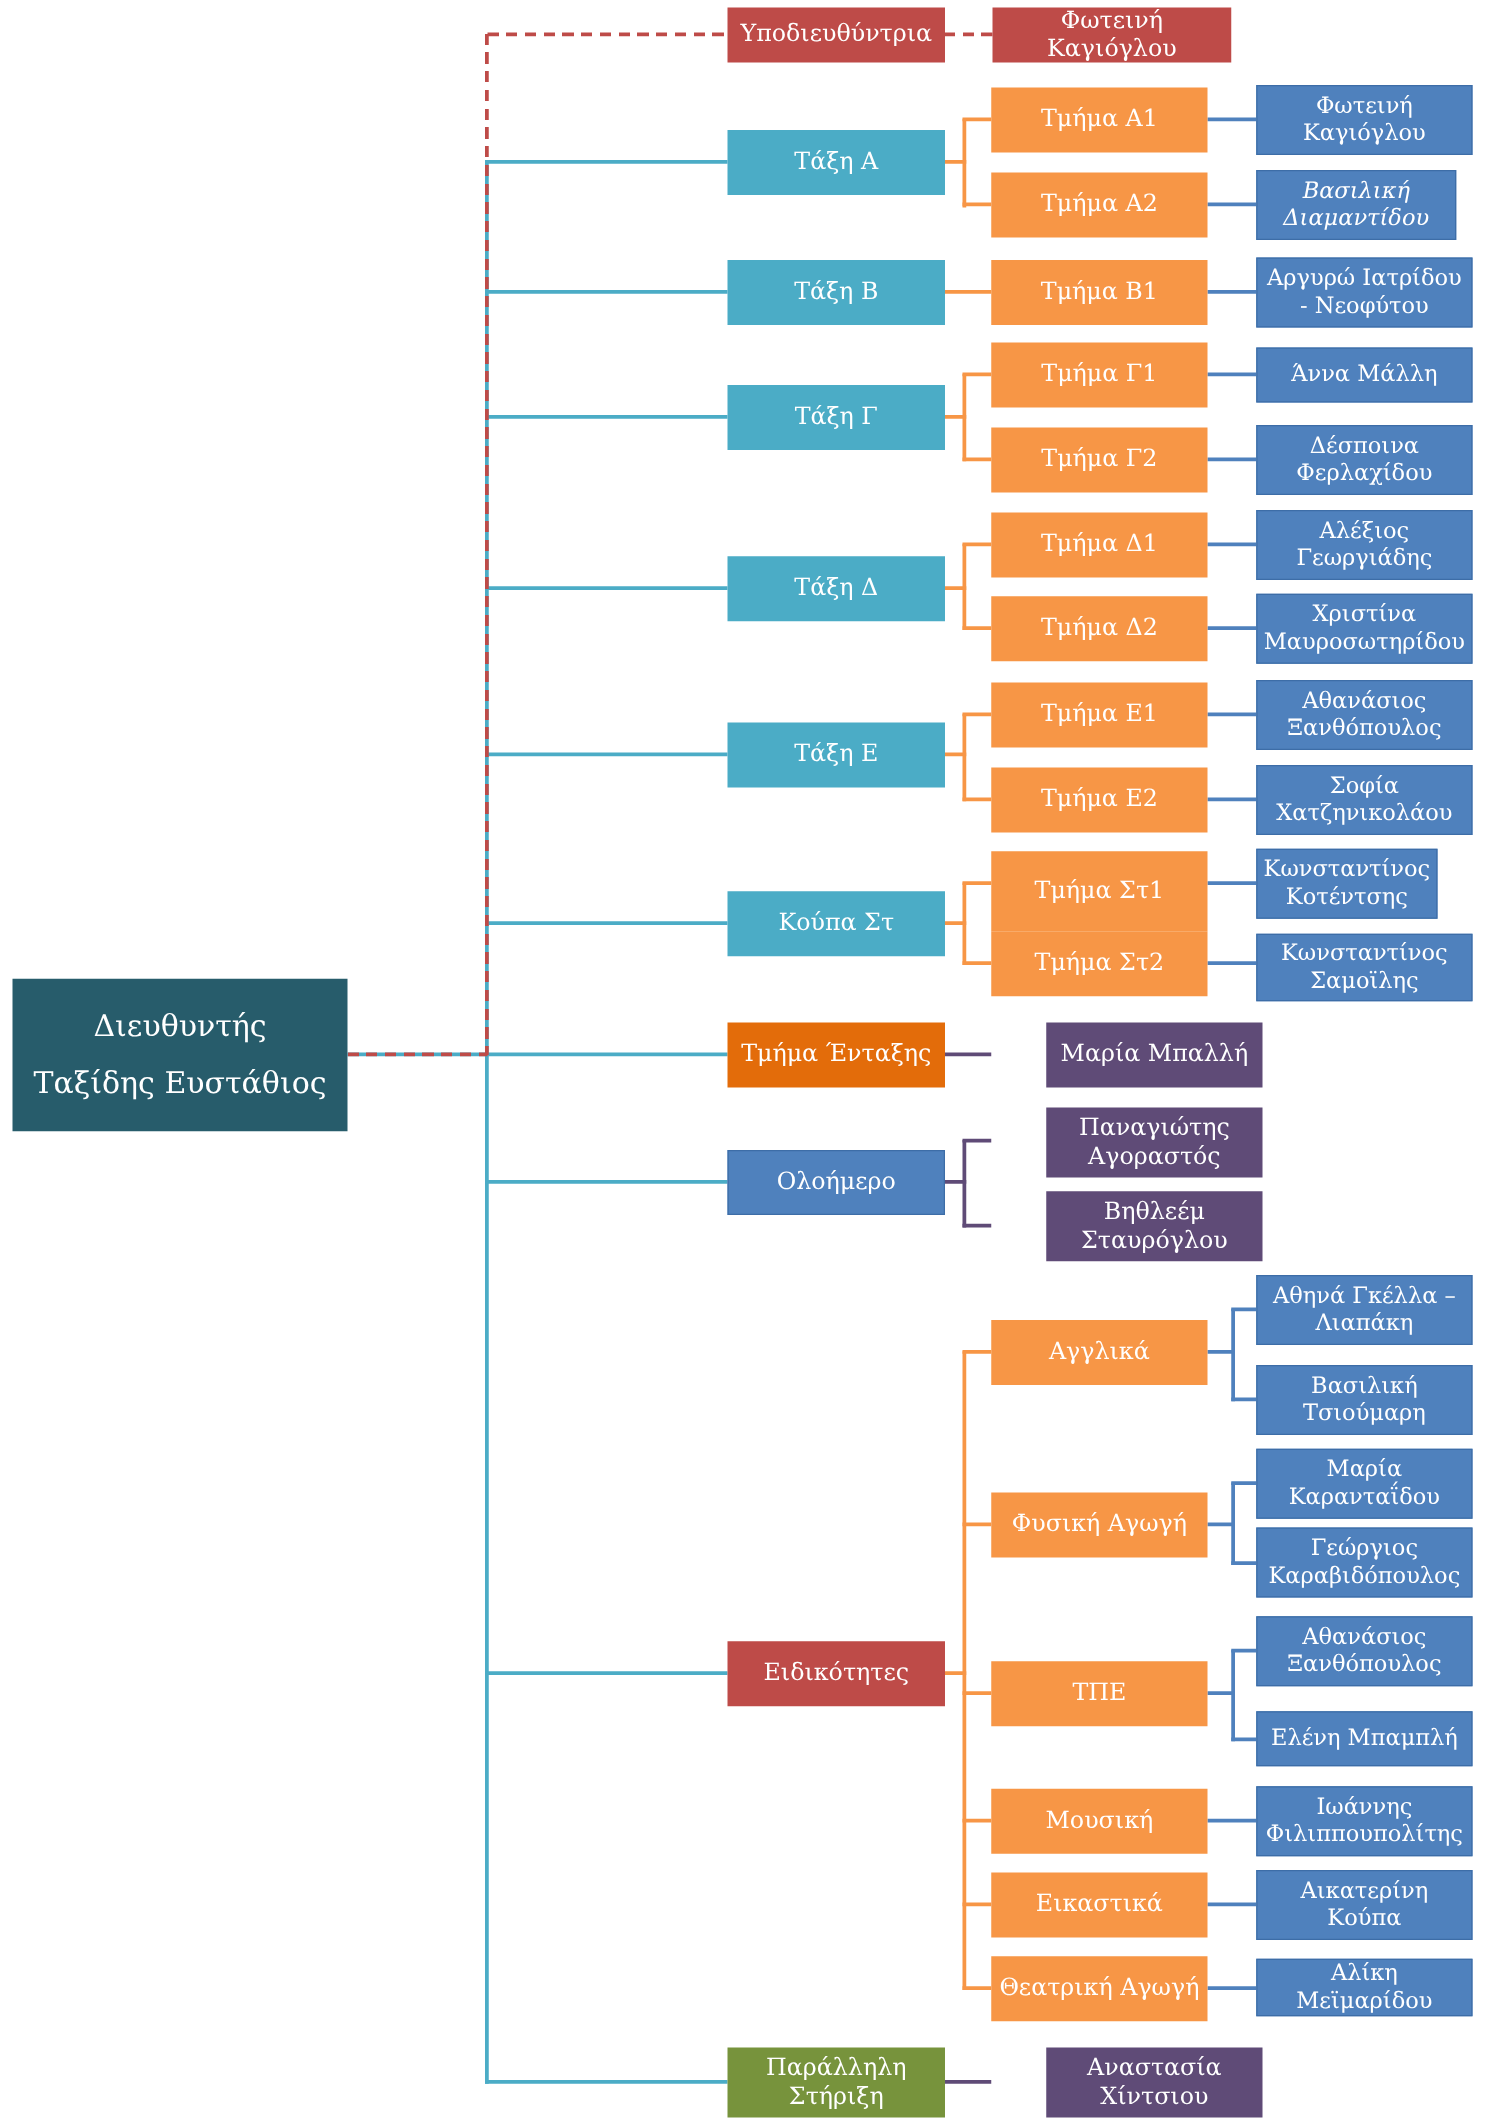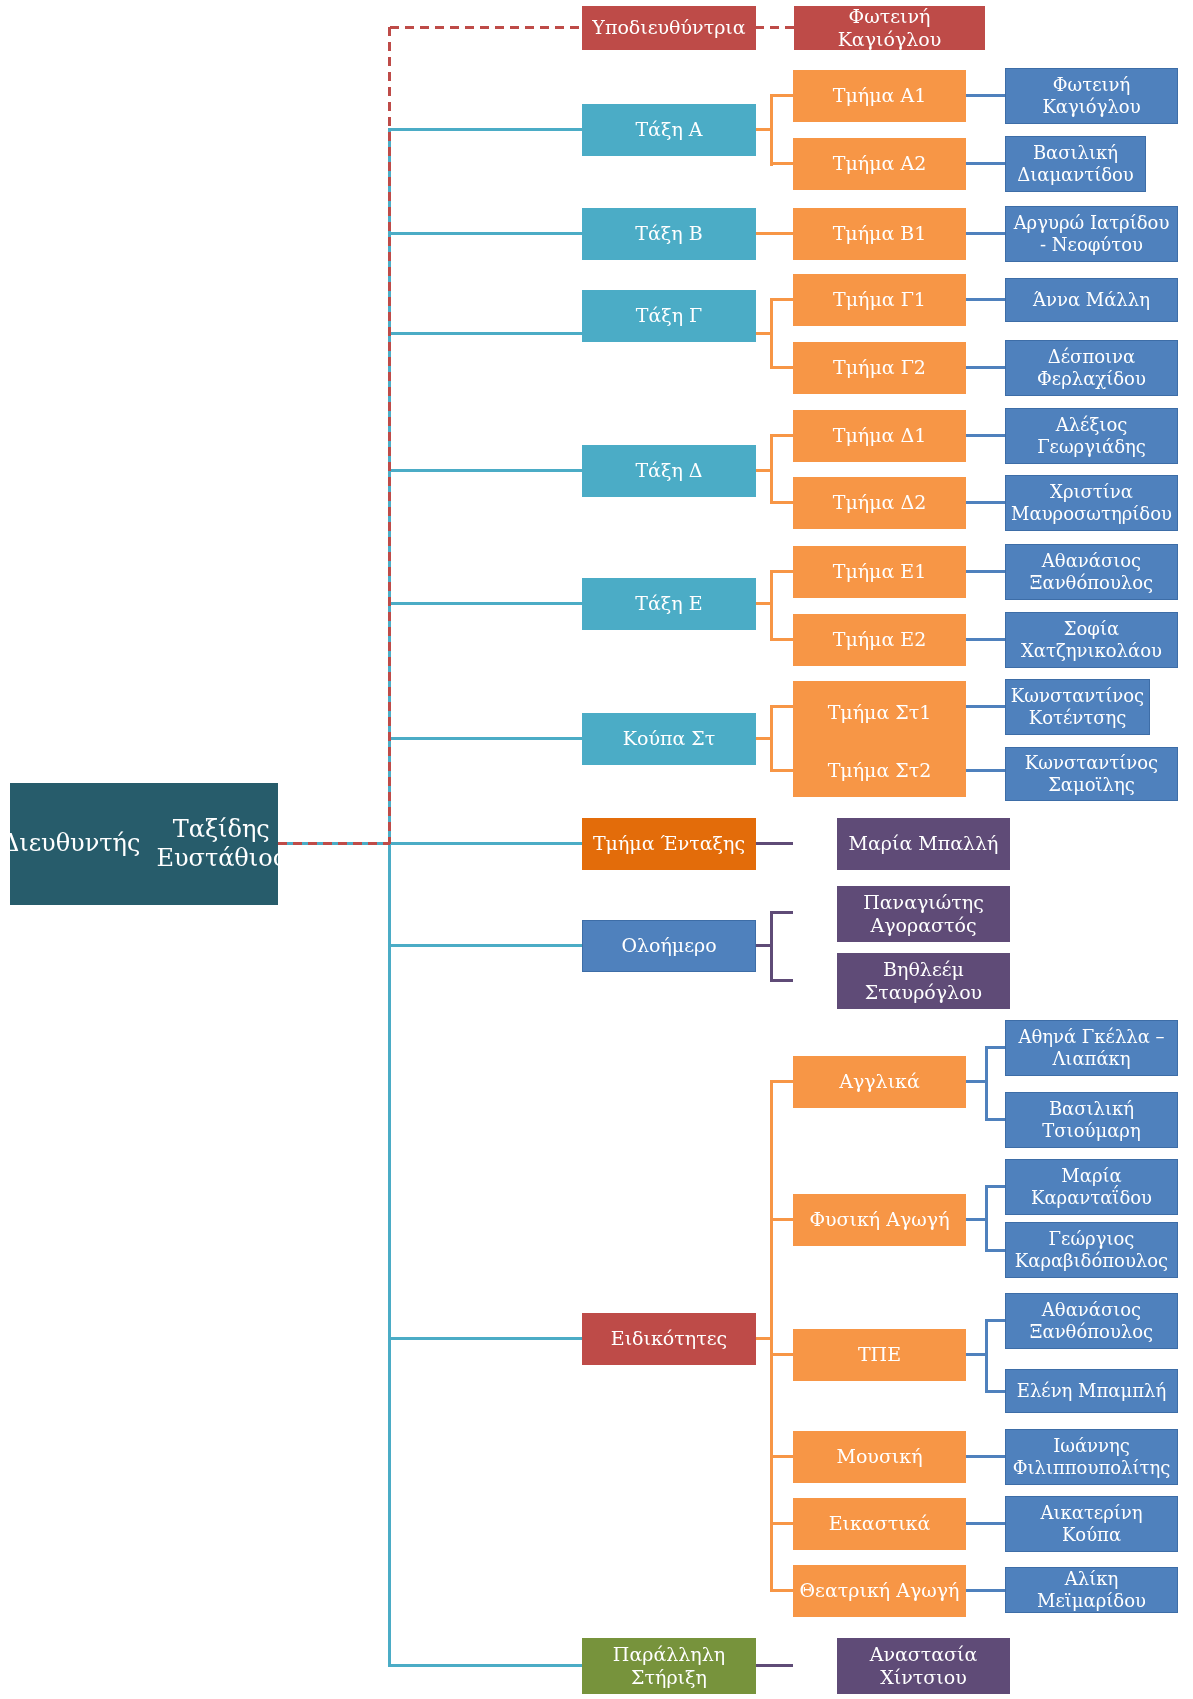--- a/index.html
+++ b/index.html
@@ -8,21 +8,21 @@
   .bx{position:absolute;display:flex;align-items:center;justify-content:center;
       text-align:center;color:#fff;font-size:19px;line-height:1.22;box-sizing:border-box;
       padding:2px 6px;}
   .teal{background:var(--teal,#4BACC6);}
   .orange{background:var(--orange,#F79646);}
   .blue{background:var(--blue,#4F81BD);border:1px solid #3d6da7;font-size:18px;}
   .red{background:var(--red,#BE4B48);}
   .purple{background:var(--purple,#5F4B77);margin-left:44px;}
   .dkorange{background:var(--dark_orange,#E36C0A);}
   .green{background:var(--green,#77933C);}
-  .director{background:var(--dark_teal,#275C6B);gap:16px;
+  .director{background:var(--dark_teal,#275C6B);flex-direction:column;gap:16px;
             font-size:24px;}
   .ln{position:absolute;}
   .lt{background:var(--teal_line,#4BACC6);}
   .lo{background:var(--orange,#F79646);}
   .lb{background:var(--blue,#4F81BD);}
   .lp{background:var(--purple,#5F4B77);}
   .dashh{background:repeating-linear-gradient(90deg,var(--red,#BE4B48) 0 9px,transparent 9px 15px);}
   .dashv{background:repeating-linear-gradient(180deg,var(--red,#BE4B48) 0 9px,transparent 9px 15px);}
 </style>
 </head>
@@ -114,21 +114,21 @@
   <div class="bx director" style="left:10px;top:783px;width:268px;height:122px;">
     <span>Διευθυντής</span>
     <span>Ταξίδης Ευστάθιος</span>
   </div>
 
   <div class="bx red" style="left:582px;top:6px;width:174px;height:44px;">Υποδιευθύντρια</div>
   <div class="bx red" style="left:794px;top:6px;width:191px;height:44px;">Φωτεινή Καγιόγλου</div>
 
   <div class="bx teal" style="left:582px;top:104px;width:174px;height:52px;">Τάξη Α</div>
   <div class="bx teal" style="left:582px;top:208px;width:174px;height:52px;">Τάξη Β</div>
-  <div class="bx teal" style="left:582px;top:290px;width:174px;height:52px;">Τάξη Γ</div>
+  <div class="bx teal" style="left:582px;top:308px;width:174px;height:52px;">Τάξη Γ</div>
   <div class="bx teal" style="left:582px;top:445px;width:174px;height:52px;">Τάξη Δ</div>
   <div class="bx teal" style="left:582px;top:578px;width:174px;height:52px;">Τάξη Ε</div>
   <div class="bx teal" style="left:582px;top:713px;width:174px;height:52px;">Κούπα Στ</div>
   <div class="bx dkorange" style="left:582px;top:818px;width:174px;height:52px;">Τμήμα Ένταξης</div>
   <div class="bx blue" style="left:582px;top:920px;width:174px;height:52px;font-size:19px;">Ολοήμερο</div>
   <div class="bx red" style="left:582px;top:1313px;width:174px;height:52px;">Ειδικότητες</div>
   <div class="bx green" style="left:582px;top:1638px;width:174px;height:56px;">Παράλληλη Στήριξη</div>
 
   <div class="bx orange" style="left:793px;top:70px;width:173px;height:52px;">Τμήμα Α1</div>
   <div class="bx orange" style="left:793px;top:138px;width:173px;height:52px;">Τμήμα Α2</div>
@@ -148,21 +148,21 @@
   <div class="bx purple" style="left:793px;top:1638px;width:173px;height:56px;">Αναστασία Χίντσιου</div>
 
   <div class="bx orange" style="left:793px;top:1056px;width:173px;height:52px;">Αγγλικά</div>
   <div class="bx orange" style="left:793px;top:1194px;width:173px;height:52px;">Φυσική Αγωγή</div>
   <div class="bx orange" style="left:793px;top:1329px;width:173px;height:52px;">ΤΠΕ</div>
   <div class="bx orange" style="left:793px;top:1431px;width:173px;height:52px;">Μουσική</div>
   <div class="bx orange" style="left:793px;top:1498px;width:173px;height:52px;">Εικαστικά</div>
   <div class="bx orange" style="left:793px;top:1565px;width:173px;height:52px;">Θεατρική Αγωγή</div>
 
   <div class="bx blue" style="left:1005px;top:68px;width:173px;height:56px;">Φωτεινή Καγιόγλου</div>
-  <div class="bx blue" style="left:1005px;top:136px;width:141px;height:56px;">Βασιλική Διαμαντίδου</div>
+  <div class="bx blue" style="left:1005px;top:136px;width:160px;height:56px;font-style:italic;">Βασιλική Διαμαντίδου</div>
   <div class="bx blue" style="left:1005px;top:206px;width:173px;height:56px;">Αργυρώ Ιατρίδου - Νεοφύτου</div>
   <div class="bx blue" style="left:1005px;top:278px;width:173px;height:44px;">Άννα Μάλλη</div>
   <div class="bx blue" style="left:1005px;top:340px;width:173px;height:56px;">Δέσποινα Φερλαχίδου</div>
   <div class="bx blue" style="left:1005px;top:408px;width:173px;height:56px;">Αλέξιος Γεωργιάδης</div>
   <div class="bx blue" style="left:1005px;top:475px;width:173px;height:56px;">Χριστίνα Μαυροσωτηρίδου</div>
   <div class="bx blue" style="left:1005px;top:544px;width:173px;height:56px;">Αθανάσιος Ξανθόπουλος</div>
   <div class="bx blue" style="left:1005px;top:612px;width:173px;height:56px;">Σοφία Χατζηνικολάου</div>
   <div class="bx blue" style="left:1005px;top:679px;width:145px;height:56px;">Κωνσταντίνος Κοτέντσης</div>
   <div class="bx blue" style="left:1005px;top:747px;width:173px;height:54px;">Κωνσταντίνος Σαμοϊλης</div>
   <div class="bx blue" style="left:1005px;top:1020px;width:173px;height:56px;">Αθηνά Γκέλλα – Λιαπάκη</div>

